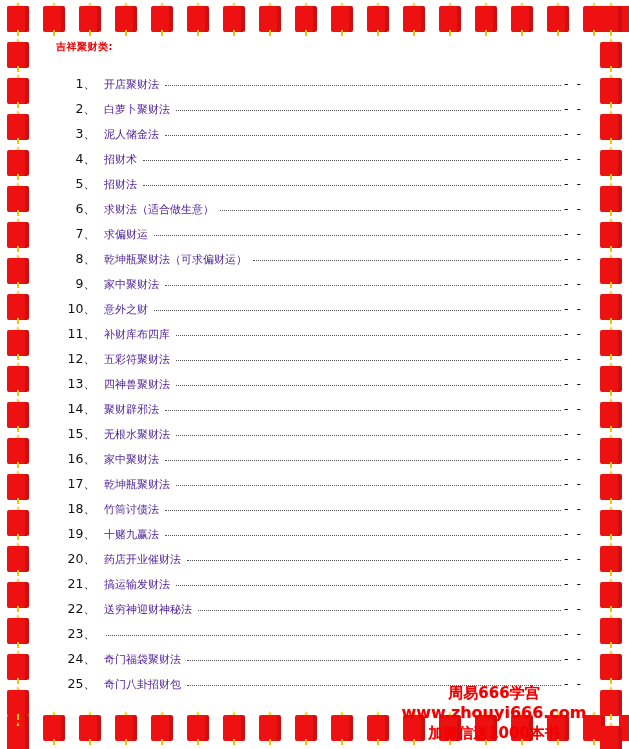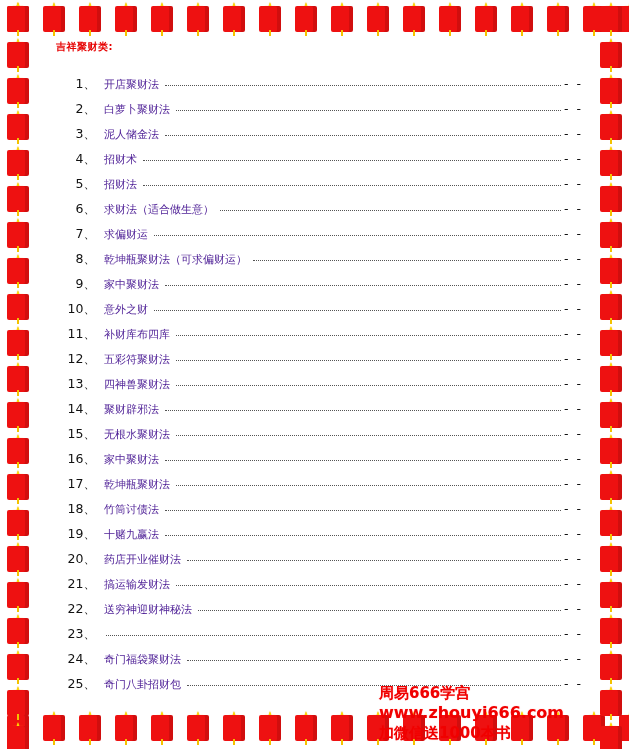--- a/index.html
+++ b/index.html
@@ -135,20 +135,21 @@
     min-width: 16px;
     text-align: right;
   }
 
   
   .promo {
     position: absolute;
     right: 20px;
     bottom: 6px;
     width: 230px;
+    text-align: center;
     color: #f00000;
     font-size: 15px;
     line-height: 20px;
     font-weight: bold;
     text-shadow: 0 0 1px rgba(255,0,0,0.4);
     z-index: 5;
   }
   .promo div { white-space: nowrap; }
   .promo .line2 { font-size: 16px; }
 </style>

